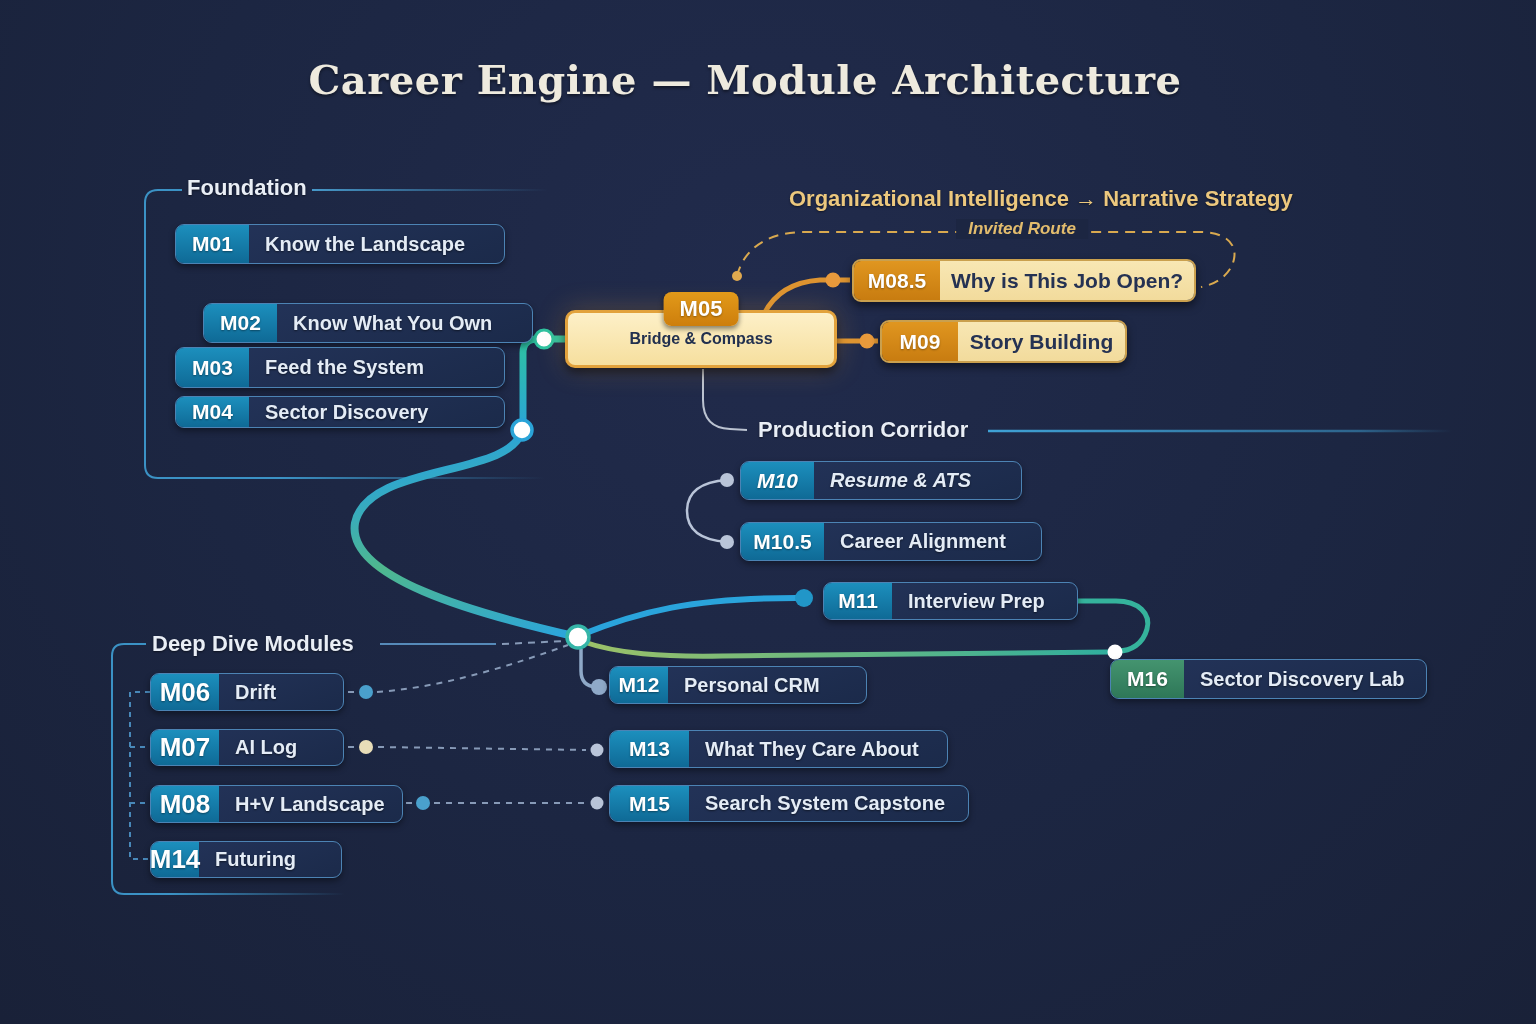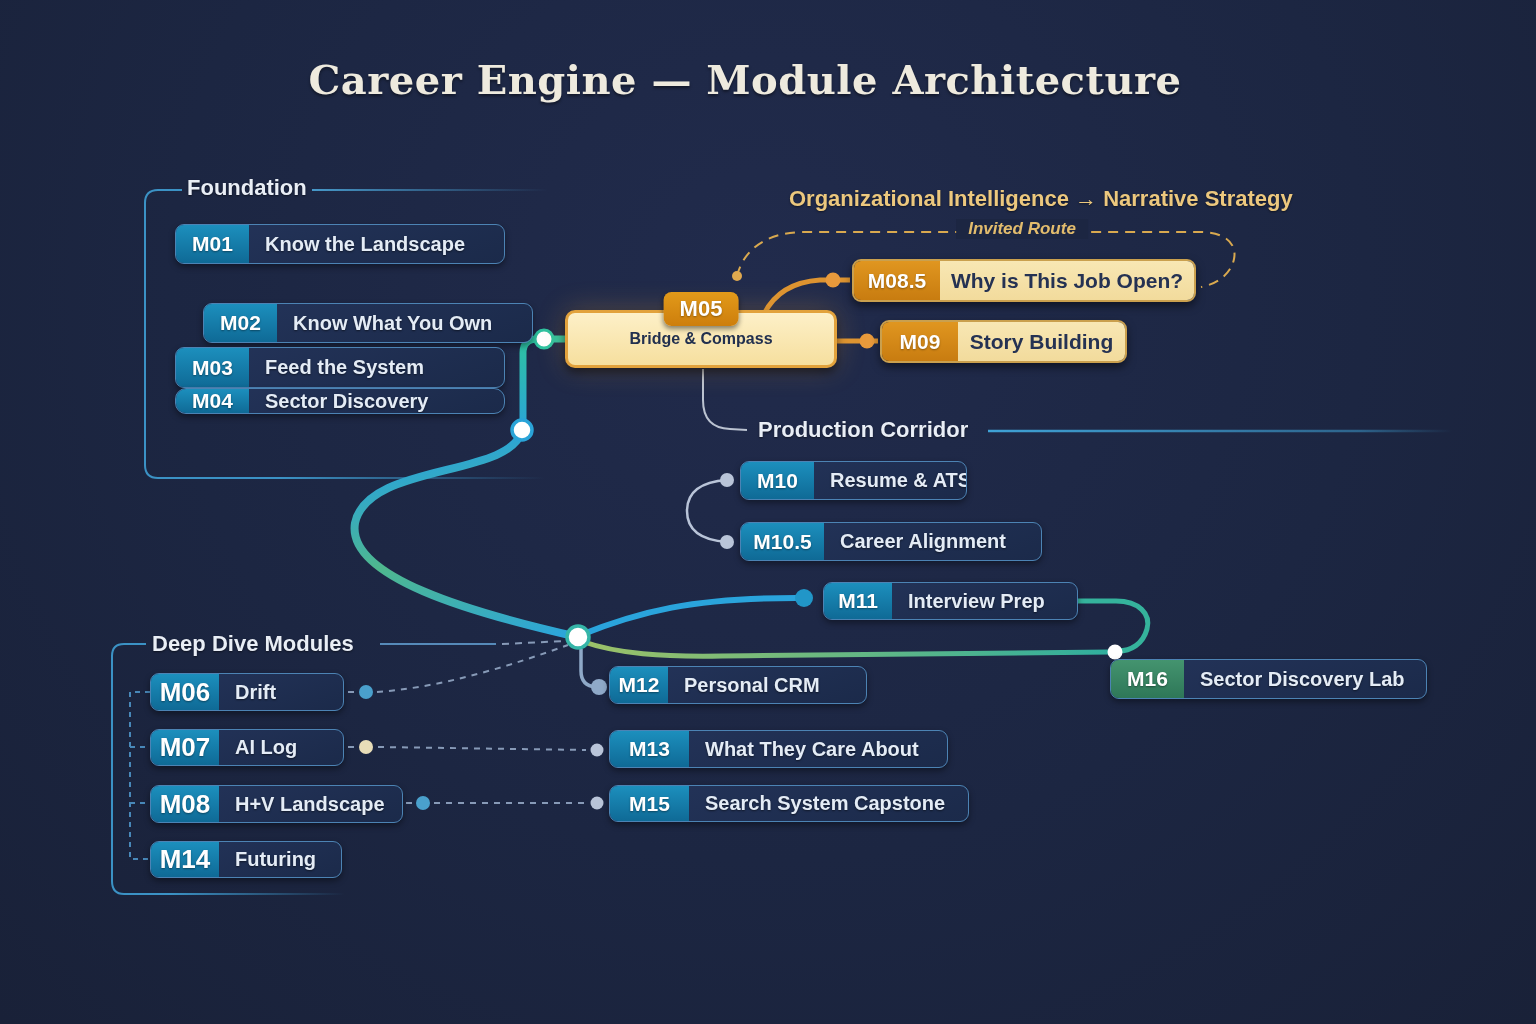--- a/index.html
+++ b/index.html
@@ -175,40 +175,40 @@
     <span class="mlabel">Know the Landscape</span>
   </div>
   <div class="module" style="left:175px;top:303px;width:330px;height:40px;margin-left:28px;">
     <span class="badge" style="width:73px;">M02</span>
     <span class="mlabel">Know What You Own</span>
   </div>
   <div class="module" style="left:175px;top:347px;width:330px;height:41px;">
     <span class="badge" style="width:73px;">M03</span>
     <span class="mlabel">Feed the System</span>
   </div>
-  <div class="module" style="left:175px;top:388px;width:330px;height:26px;border-radius:11px;">
+  <div class="module" style="left:175px;top:396px;width:330px;height:32px;">
     <span class="badge" style="width:73px;">M04</span>
     <span class="mlabel">Sector Discovery</span>
   </div>
 
   <div class="bridge">
     <span class="bbadge">M05</span>
     <span class="blabel">Bridge &amp; Compass</span>
   </div>
 
   <div class="cream" style="left:852px;top:259px;width:344px;height:43px;">
     <span class="badge" style="width:86px;">M08.5</span>
     <span class="mlabel">Why is This Job Open?</span>
   </div>
   <div class="cream" style="left:880px;top:320px;width:247px;height:43px;">
     <span class="badge" style="width:76px;">M09</span>
     <span class="mlabel">Story Building</span>
   </div>
 
-  <div class="module" style="left:740px;top:461px;width:227px;height:39px;">
+  <div class="module" style="left:740px;top:461px;width:282px;height:39px;font-style:italic;">
     <span class="badge" style="width:73px;">M10</span>
     <span class="mlabel">Resume &amp; ATS</span>
   </div>
   <div class="module" style="left:740px;top:522px;width:302px;height:39px;">
     <span class="badge" style="width:83px;">M10.5</span>
     <span class="mlabel">Career Alignment</span>
   </div>
   <div class="module" style="left:823px;top:582px;width:255px;height:38px;">
     <span class="badge" style="width:68px;">M11</span>
     <span class="mlabel">Interview Prep</span>
@@ -238,17 +238,17 @@
   </div>
   <div class="module small" style="left:150px;top:729px;width:194px;height:37px;">
     <span class="badge" style="width:68px;">M07</span>
     <span class="mlabel">AI Log</span>
   </div>
   <div class="module small" style="left:150px;top:785px;width:253px;height:38px;">
     <span class="badge" style="width:68px;">M08</span>
     <span class="mlabel">H+V Landscape</span>
   </div>
   <div class="module small" style="left:150px;top:841px;width:192px;height:37px;">
-    <span class="badge" style="width:68px;">M14</span>
+    <span class="badge" style="width:48px;">M14</span>
     <span class="mlabel">Futuring</span>
   </div>
 
 </div>
 
 </body></html>

